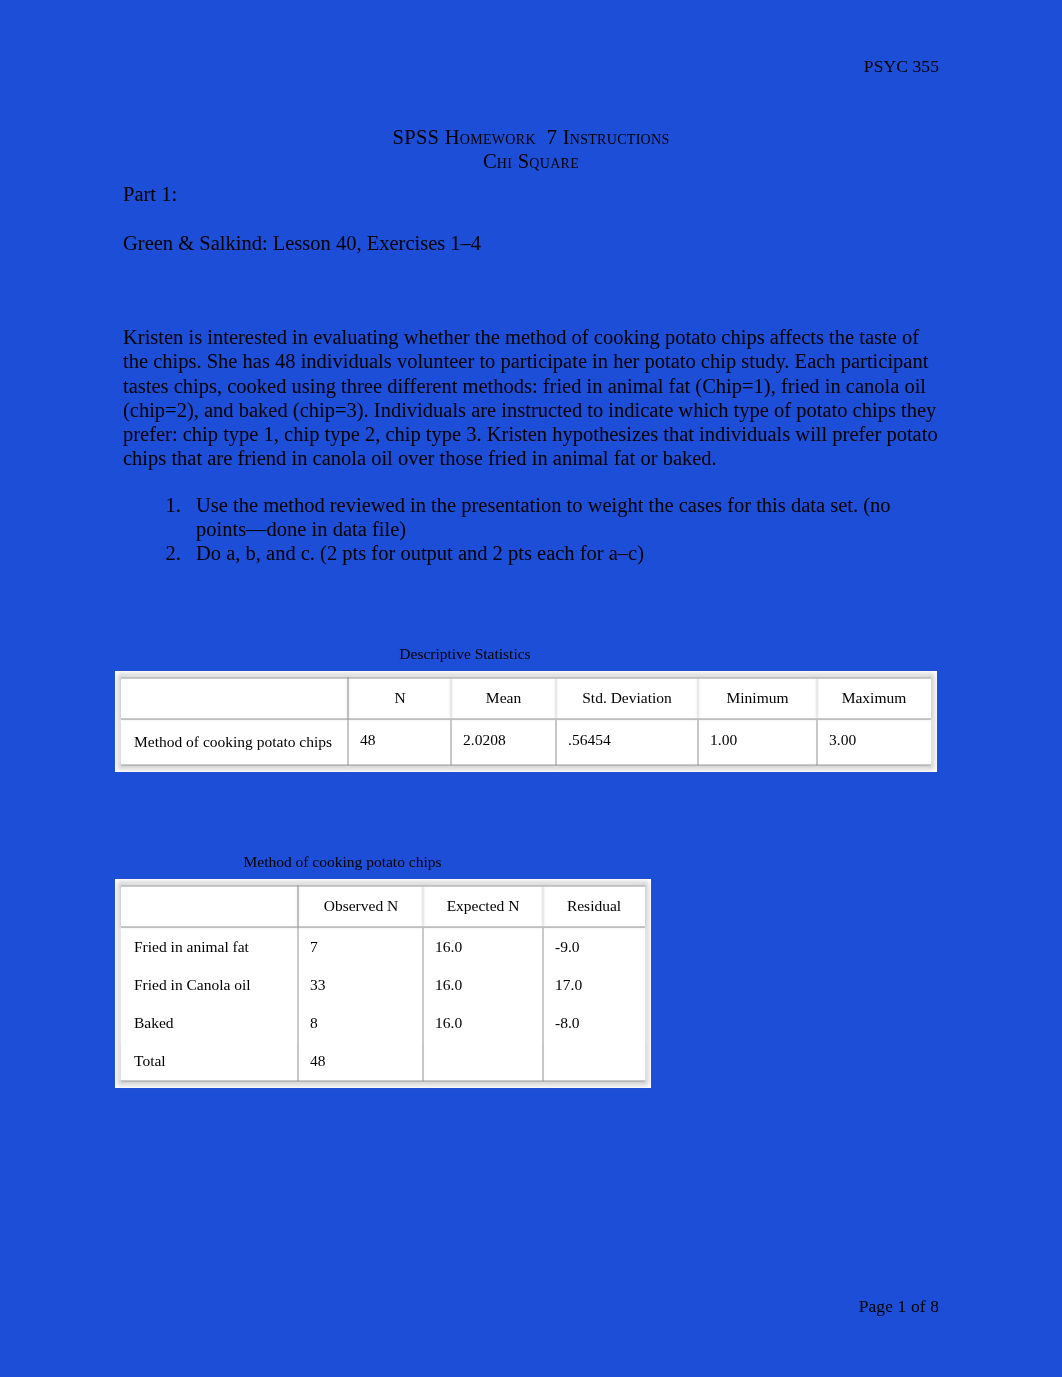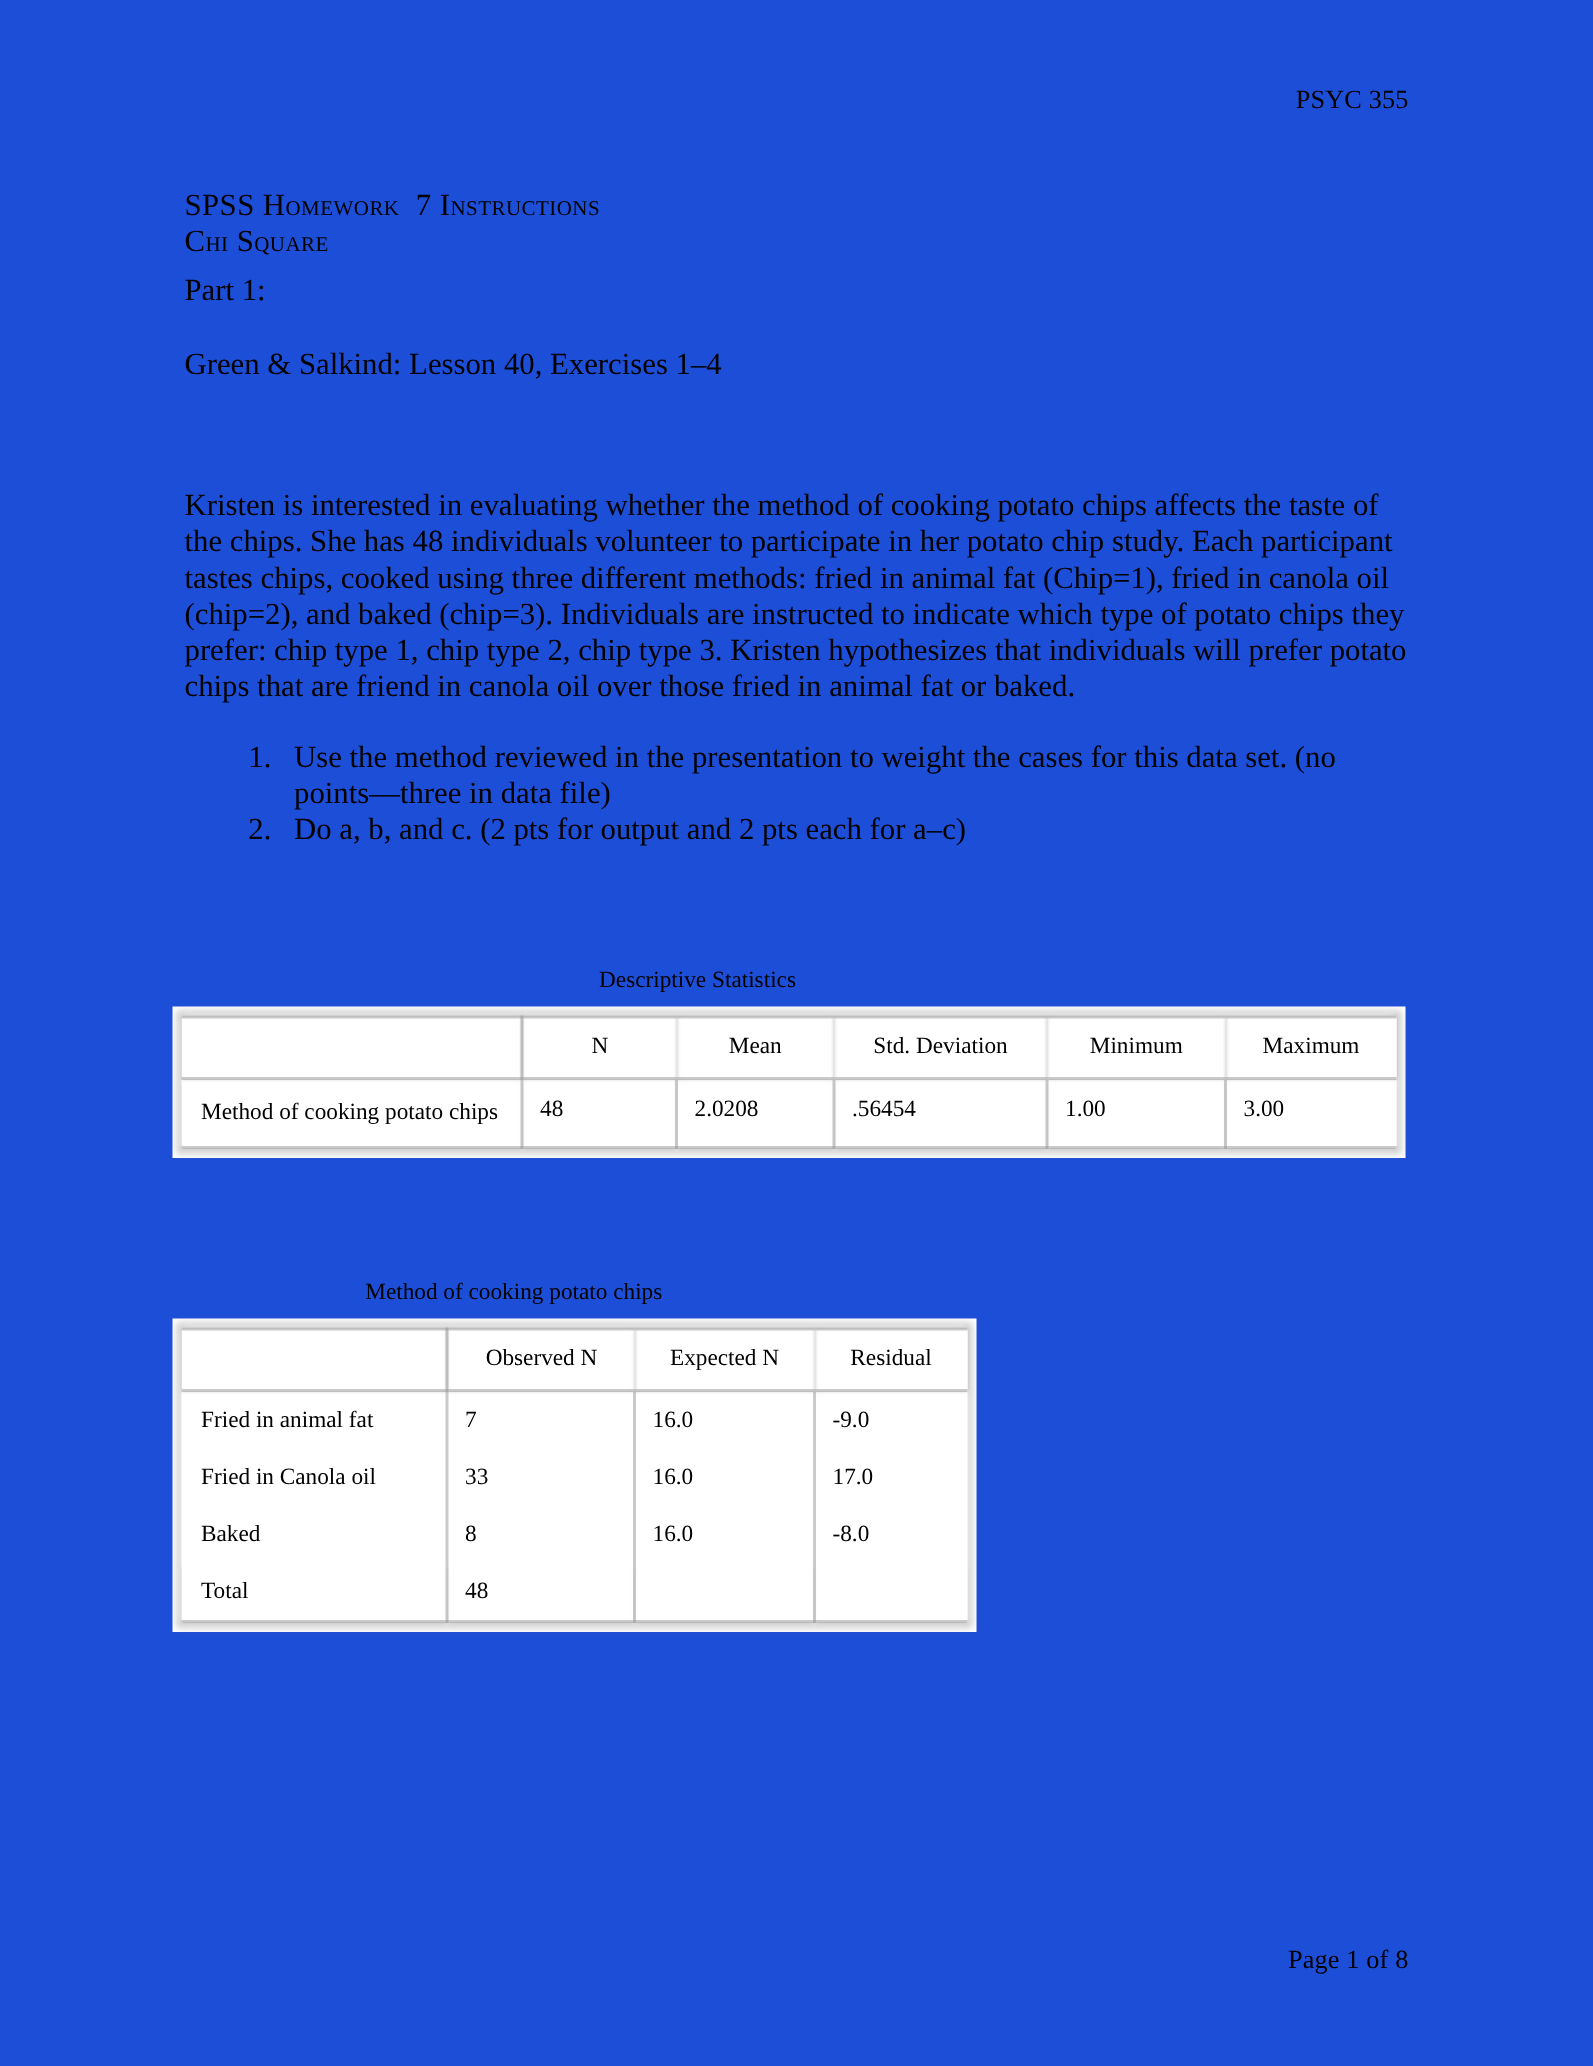--- a/index.html
+++ b/index.html
@@ -36,20 +36,21 @@
     font-size: 17.5px;
     letter-spacing: 0.1px;
   }
 
   
   .title-block {
     position: absolute;
     top: 126px;
     left: 123px;
     width: 816px;
+    text-align: center;
   }
   .doc-title {
     font-size: 20.5px;
     font-variant: small-caps;
     letter-spacing: 0.3px;
     line-height: 1.12;
     white-space: pre;
   }
   .doc-subtitle {
     font-size: 20.5px;
@@ -189,21 +190,21 @@
 
   <div class="content">
 
     <p class="para part-label">Part 1:</p>
 
     <p class="para ref-line">Green &amp; Salkind: Lesson 40, Exercises 1–4</p>
 
     <p class="para scenario">Kristen is interested in evaluating whether the method of cooking potato chips affects the taste of the chips. She has 48 individuals volunteer to participate in her potato chip study. Each participant tastes chips, cooked using three different methods: fried in animal fat (Chip=1), fried in canola oil (chip=2), and baked (chip=3). Individuals are instructed to indicate which type of potato chips they prefer: chip type 1, chip type 2, chip type 3. Kristen hypothesizes that individuals will prefer potato chips that are friend in canola oil over those fried in animal fat or baked.</p>
 
     <ol class="tasks">
-      <li>Use the method reviewed in the presentation to weight the cases for this data set. (no points—three in data file)</li>
+      <li>Use the method reviewed in the presentation to weight the cases for this data set. (no points—done in data file)</li>
       <li>Do a, b, and c. (2 pts for output and 2 pts each for a–c)</li>
     </ol>
 
   </div>
 
   <div class="spss-block t1">
     <div class="spss-caption">Descriptive Statistics</div>
     <div class="spss-frame">
       <table class="spss">
         <thead>

